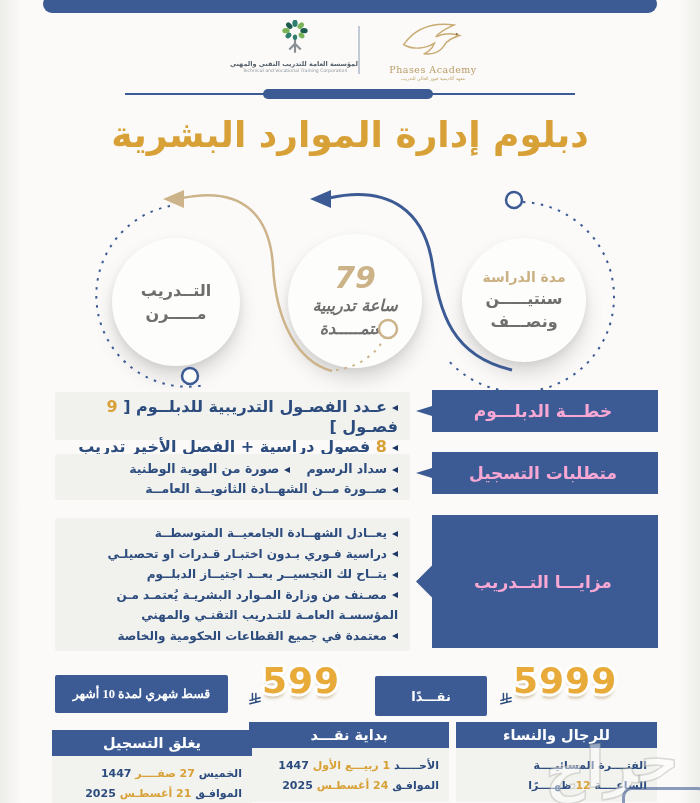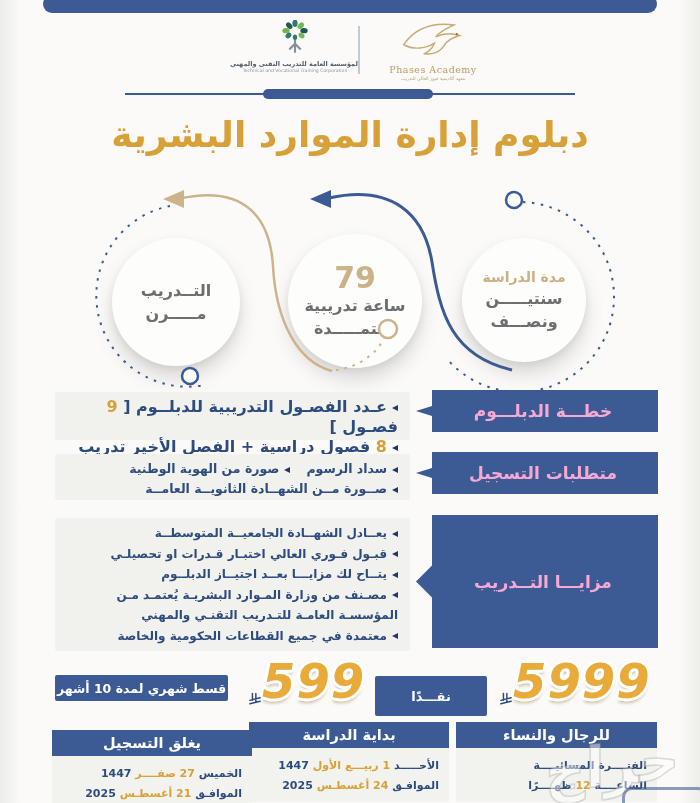--- a/index.html
+++ b/index.html
@@ -20,21 +20,21 @@
   .divider-line{position:absolute;left:125px;top:93px;width:450px;height:2px;background:#3c5b95;}
   .divider-thick{position:absolute;left:263px;top:89px;width:170px;height:10px;background:#3c5b95;border-radius:5px;}
   
   .main-title{position:absolute;left:0;top:114px;width:100%;text-align:center;direction:rtl;
               font-size:36px;font-weight:bold;color:#d8a138;}
   
   .circle{position:absolute;border-radius:50%;background:#fdfdfc;direction:rtl;text-align:center;
           box-shadow:0 12px 18px rgba(105,105,105,.22),0 3px 6px rgba(120,120,120,.12);
           display:flex;flex-direction:column;align-items:center;justify-content:center;}
   #circle-duration{left:462px;top:238px;width:124px;height:124px;}
-  #circle-hours{left:288px;top:234px;width:134px;height:134px;}
+  #circle-hours{left:288px;top:234px;width:134px;height:134px;font-style:italic;}
   #circle-flex{left:112px;top:238px;width:128px;height:128px;}
   .tan-label{color:#cbb083;font-size:14px;font-weight:bold;line-height:20px;}
   .circle .num{color:#ccb287;font-size:30px;font-weight:bold;line-height:32px;}
   .circle .gray{color:#6e6e6e;font-size:16px;font-weight:bold;line-height:23px;}
   .decor{position:absolute;left:0;top:0;width:700px;height:803px;pointer-events:none;}
   
   .banner{position:absolute;background:#3c5b95;color:#f9a8d4;font-weight:bold;direction:rtl;
           display:flex;align-items:center;justify-content:center;padding-left:12px;box-sizing:border-box;
           clip-path:polygon(16px 0,100% 0,100% 100%,16px 100%,16px 62%,0 50%,16px 38%);}
   #banner-plan{left:416px;top:390px;width:242px;height:42px;font-size:17px;}
@@ -44,33 +44,33 @@
   .content-box{position:absolute;left:55px;width:355px;background:#f1f1ee;border-radius:3px;direction:rtl;
                color:#2d4c7e;font-weight:bold;box-sizing:border-box;padding:5px 12px 5px 8px;text-align:right;}
   #box-plan{top:392px;height:48px;font-size:16px;line-height:20px;}
   #box-req{top:454px;height:46px;font-size:12.5px;line-height:20px;}
   #box-benefits{top:518px;height:133px;font-size:12px;line-height:20.5px;}
   .bullet{display:inline-block;width:0;height:0;border-top:3.5px solid transparent;border-bottom:3.5px solid transparent;
           border-right:6px solid #1f3a66;margin-left:5px;vertical-align:middle;}
   .gap{display:inline-block;width:16px;}
   .gold{color:#d8a138;}
   
-  .price-num{position:absolute;font-size:48px;font-weight:bold;color:#e8ab3a;letter-spacing:1px;line-height:52px;
+  .price-num{position:absolute;font-size:36px;font-weight:bold;color:#e8ab3a;letter-spacing:1px;line-height:52px;
              text-shadow:-3px 0 0 #fff,3px 0 0 #fff,0 -3px 0 #fff,0 3px 0 #fff,
                          -2px -2px 0 #fff,2px 2px 0 #fff,-2px 2px 0 #fff,2px -2px 0 #fff,
-                         0 5px 3px rgba(140,100,30,.35);font-style:italic;}
+                         0 5px 3px rgba(140,100,30,.35);}
   #price-cash{left:513px;top:655px;}
   #price-inst{left:262px;top:655px;}
   .riyal{position:absolute;width:12px;height:15px;}
   #riyal-cash{left:500px;top:692px;}
   #riyal-inst{left:249px;top:692px;}
   .price-banner{position:absolute;background:#3c5b95;color:#fff;font-weight:bold;direction:rtl;border-radius:2px;
                 display:flex;align-items:center;justify-content:center;}
   #banner-cash{left:375px;top:676px;width:112px;height:40px;font-size:13px;}
-  #banner-inst{left:55px;top:675px;width:173px;height:26px;font-size:12.5px;}
+  #banner-inst{left:55px;top:675px;width:173px;height:38px;font-size:12.5px;font-family:Liberation Serif, serif;}
   
   .card{position:absolute;top:722px;}
   #card-audience{left:456px;width:201px;}
   #card-start{left:249px;width:200px;}
   #card-close{left:52px;width:200px;margin-top:8px;}
   .card-header{height:26px;background:#3c5b95;color:#fff;font-size:14.5px;font-weight:bold;direction:rtl;
                display:flex;align-items:center;justify-content:center;}
   .card-body{background:#f2f2ef;direction:rtl;text-align:right;color:#2d4c7e;font-weight:bold;
              font-size:11px;line-height:20px;padding:8px 10px 6px;}
   
@@ -162,22 +162,22 @@
       <span class="bullet"></span><span>سداد الرسوم</span><span class="gap"></span><span class="bullet"></span><span>صورة من الهوية الوطنية</span>
     </div>
     <div>
       <span class="bullet"></span><span>صــورة مــن الشهــادة الثانويــة العامــة</span>
     </div>
   </div>
 
   <div class="banner" id="banner-benefits">مزايـــا التــدريب</div>
   <div class="content-box" id="box-benefits">
     <div><span class="bullet"></span><span>يعــادل الشهــادة الجامعيــة المتوسطــة</span></div>
-    <div><span class="bullet"></span><span>قبـول فـوري العالي اختبـار قـدرات او تحصيلـي</span></div>
-    <div><span class="bullet"></span><span>يتــاح لك مزايـــا بعــد اجتيــاز الدبلــوم</span></div>
+    <div><span class="bullet"></span><span>دراسية فـوري بـدون اختبـار قـدرات او تحصيلـي</span></div>
+    <div><span class="bullet"></span><span>يتــاح لك التجسيــر بعــد اجتيــاز الدبلــوم</span></div>
     <div><span class="bullet"></span><span>مصـنف من وزارة المـوارد البشريـة يُعتمـد مـن المؤسسـة العامـة للتـدريب التقنـي والمهني</span></div>
     <div><span class="bullet"></span><span>معتمدة في جميع القطاعات الحكومية والخاصة</span></div>
   </div>
 
   <div class="price-num" id="price-cash">5999</div>
   <svg class="riyal" id="riyal-cash" viewBox="0 0 14 16">
     <path d="M4 1 V9 M8 1 V11 M1 9 L13 6 M1 13 L13 10" stroke="#2d4c7e" stroke-width="1.7" fill="none" stroke-linecap="round"></path>
   </svg>
   <div class="price-banner" id="banner-cash">نقـــدًا</div>
 
@@ -189,21 +189,21 @@
 
   <div class="card" id="card-audience">
     <div class="card-header">للرجال والنساء</div>
     <div class="card-body">
       <div>الفتــــرة المسائيــــة</div>
       <div><span>الساعــــة </span><span class="gold">12</span><span> ظهــــرًا</span></div>
     </div>
   </div>
 
   <div class="card" id="card-start">
-    <div class="card-header">بداية الدراسة</div>
+    <div class="card-header">بداية نقـــد</div>
     <div class="card-body">
       <div><span>الأحـــــد </span><span class="gold">1 ربيـــع الأول</span><span> 1447</span></div>
       <div><span>الموافـق </span><span class="gold">24 أغسطـس</span><span> 2025</span></div>
     </div>
   </div>
 
   <div class="card" id="card-close">
     <div class="card-header">يغلق التسجيل</div>
     <div class="card-body">
       <div><span>الخميس </span><span class="gold">27 صفــــر</span><span> 1447</span></div>

